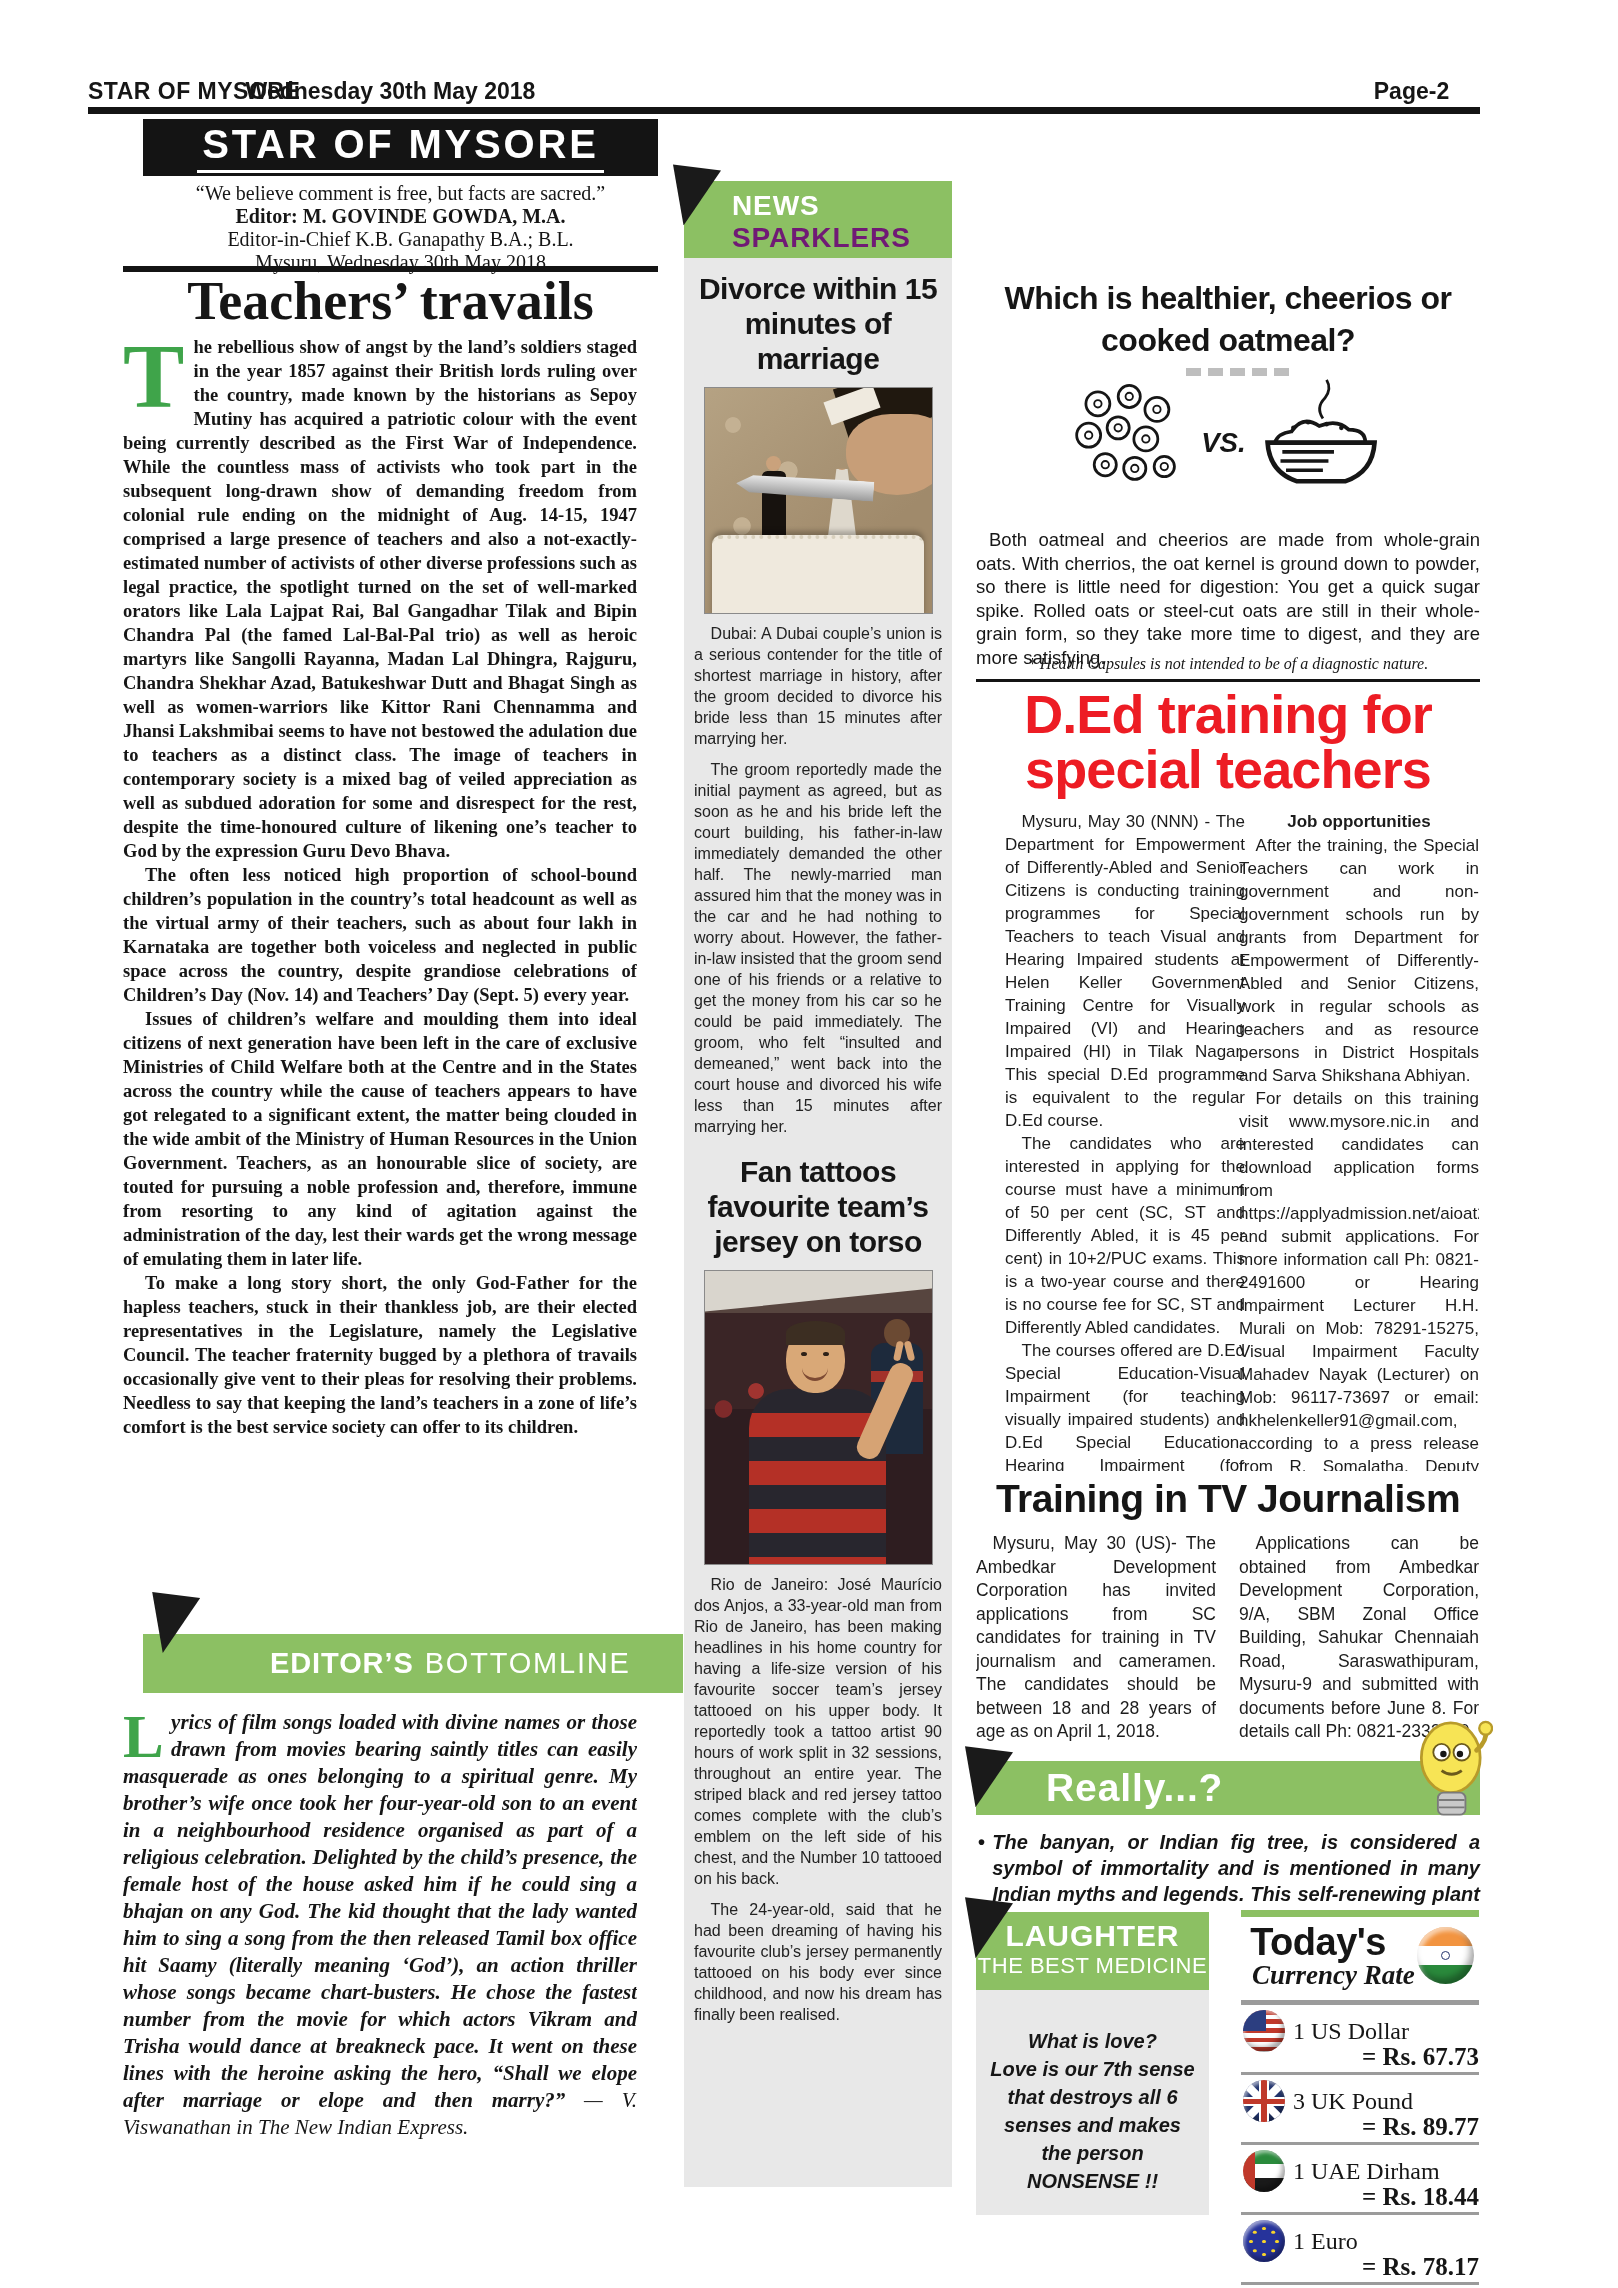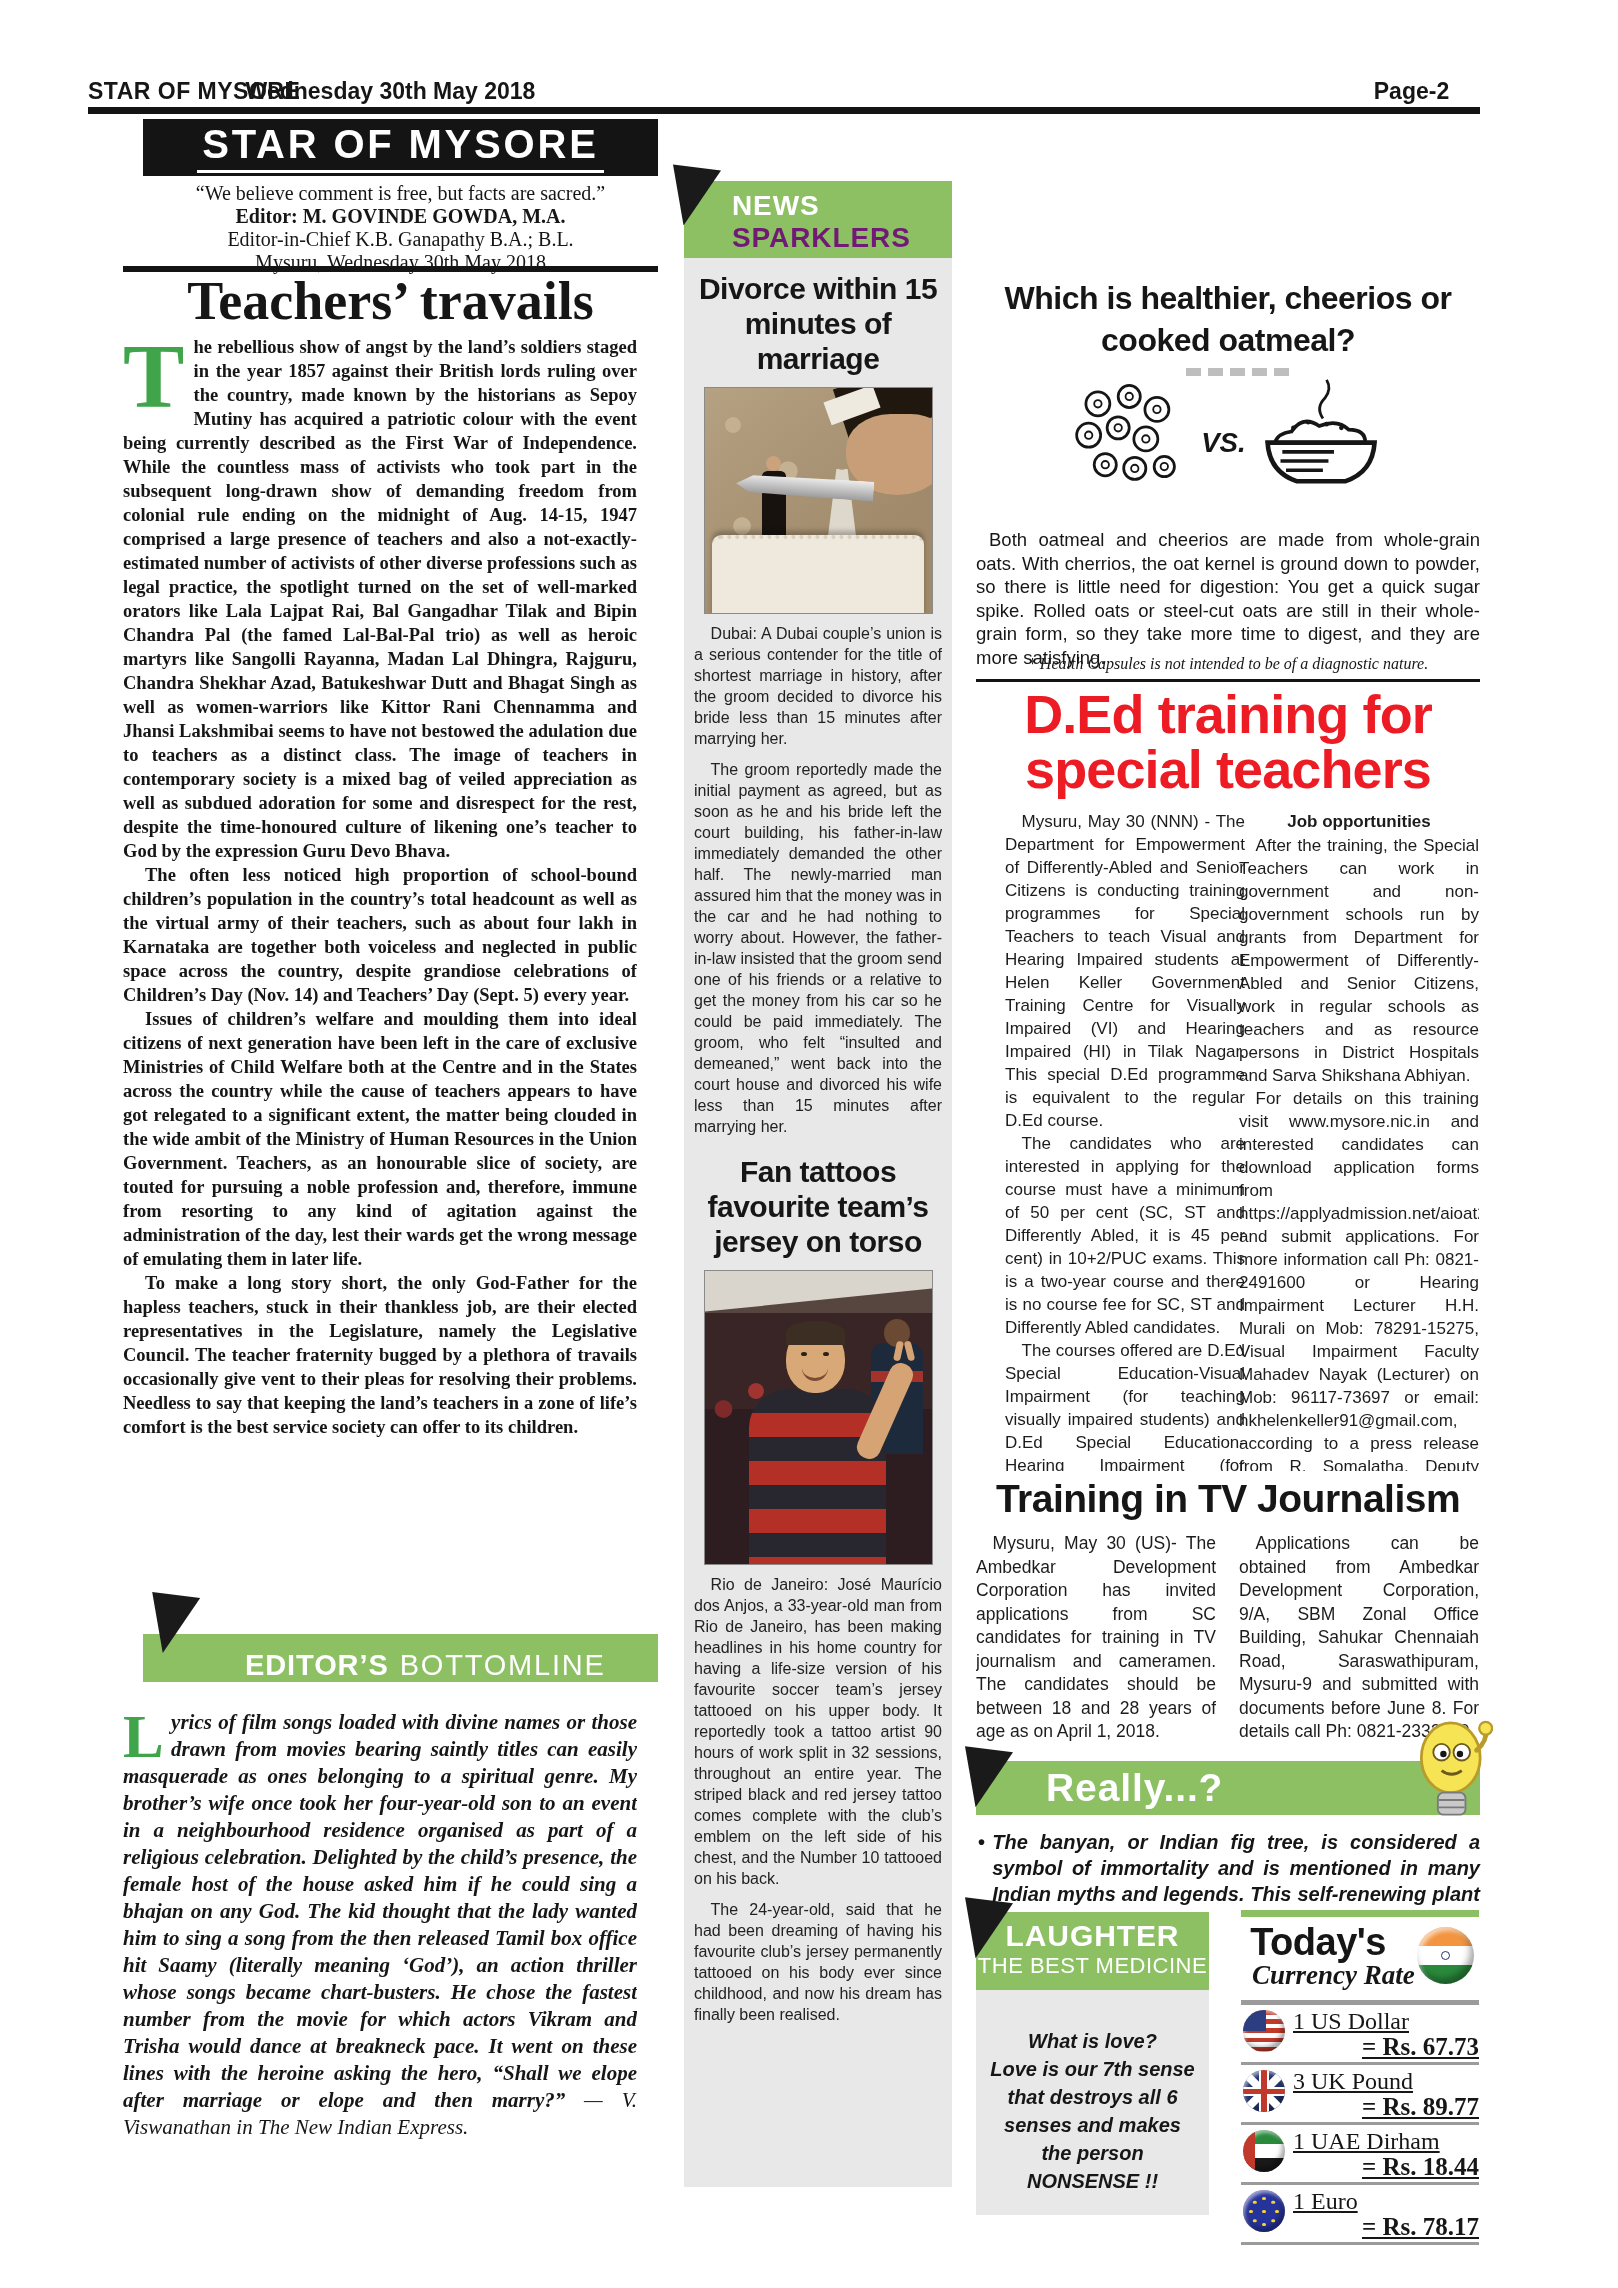--- a/index.html
+++ b/index.html
@@ -26,21 +26,21 @@
   .ed-title{left:123px;top:274px;width:535px;text-align:center;font-weight:bold;font-size:54px;line-height:55px;}
   .ed-body{left:123px;top:335px;width:514px;height:1290px;overflow:hidden;
            font-weight:bold;font-size:18.5px;line-height:24px;}
   .ed-body p{margin:0;text-indent:22px;}
   .ed-body p.first{text-indent:0;}
   .dropcap-t{float:left;font-size:92px;line-height:74px;font-weight:bold;
              color:#3fa44a;margin:3.7px 9.2px 0 0;}
   .banner{background:#8cc063;position:absolute;}
   .corner-flag{position:absolute;width:48px;height:61px;background:#1a1a1a;
                clip-path:polygon(0 0,100% 10%,22% 100%);}
-  .btml-banner{left:143px;top:1634px;width:515px;height:48px;display:flex;align-items:flex-end;}
+  .btml-banner{left:143px;top:1634px;width:515px;height:59px;display:flex;align-items:center;padding-left:25px;}
   .btml-banner .t1{color:#fff;font-weight:bold;font-size:29px;letter-spacing:0.9px;margin-left:102px;}
   .btml-banner .t2{color:#fff;font-weight:300;font-size:29px;letter-spacing:1.8px;margin-left:11px;}
   .btml-body{left:123px;top:1709px;width:514px;height:445px;overflow:hidden;
              font-style:italic;font-weight:bold;font-size:21px;line-height:27px;}
   .dropcap-l{float:left;font-size:61px;line-height:50px;font-weight:bold;
              color:#3fa44a;margin:2.8px 7.4px 0 0;font-style:normal;}
   .attr{font-weight:normal;}
 
   
   .news-box{left:684px;top:181px;width:268px;height:78px;}
@@ -135,21 +135,21 @@
   .laugh-head .t2{color:#fff;font-weight:300;font-size:22px;letter-spacing:0.5px;}
   .laugh-body{background:#e8e8e8;height:225px;text-align:center;font-style:italic;font-weight:bold;
               font-size:20px;line-height:28px;box-sizing:border-box;padding-top:37px;}
   .laugh-body .w{width:209px;margin:0 auto;}
   .cur-box{left:1241px;top:1910px;width:238px;}
   .cur-topbar{height:7.4px;background:#8cc063;}
   .cur-head{position:relative;height:79px;}
   .cur-title1{font-weight:bold;font-size:38px;letter-spacing:-0.5px;margin:3.7px 0 0 9.2px;}
   .cur-title2{font-family:"Liberation Serif",serif;font-style:italic;font-weight:bold;font-size:27px;margin:-3.7px 0 0 11px;}
   .cur-rule{height:4.6px;background:#9b9b9b;}
-  .cur-row{position:relative;height:54px;border-bottom:3.7px solid #9b9b9b;padding-top:3px;text-decoration:underline;}
+  .cur-row{position:relative;height:54px;border-bottom:3.7px solid #9b9b9b;padding-top:13px;}
   .cur-label{font-family:"Liberation Serif",serif;font-size:24px;margin-left:52px;}
   .cur-value{font-family:"Liberation Serif",serif;font-weight:bold;font-size:25px;text-align:right;margin-top:-1.8px;}
   .flag{position:absolute;left:1.8px;top:5.5px;width:42px;height:42px;border-radius:50%;overflow:hidden;
         box-shadow:inset -2.8px -4.6px 5.5px rgba(0,0,0,.35), inset 1.8px 2.8px 3.7px rgba(255,255,255,.55);}
   .flag-us{background:repeating-linear-gradient(180deg,#c0392b 0 4.6px,#fff 4.6px 9.2px);}
   .flag-us:before{content:"";position:absolute;left:0;top:0;width:55%;height:50%;background:#2c3e80;}
   .flag-uk{background:#23356e;}
   .flag-uk .x1,.flag-uk .x2{position:absolute;left:-7.4px;top:17.5px;width:57px;height:8.3px;background:#fff;}
   .flag-uk .x1{transform:rotate(45deg);}.flag-uk .x2{transform:rotate(-45deg);}
   .flag-uk .cv{position:absolute;left:16.6px;top:0;width:9.2px;height:42px;background:#fff;}

